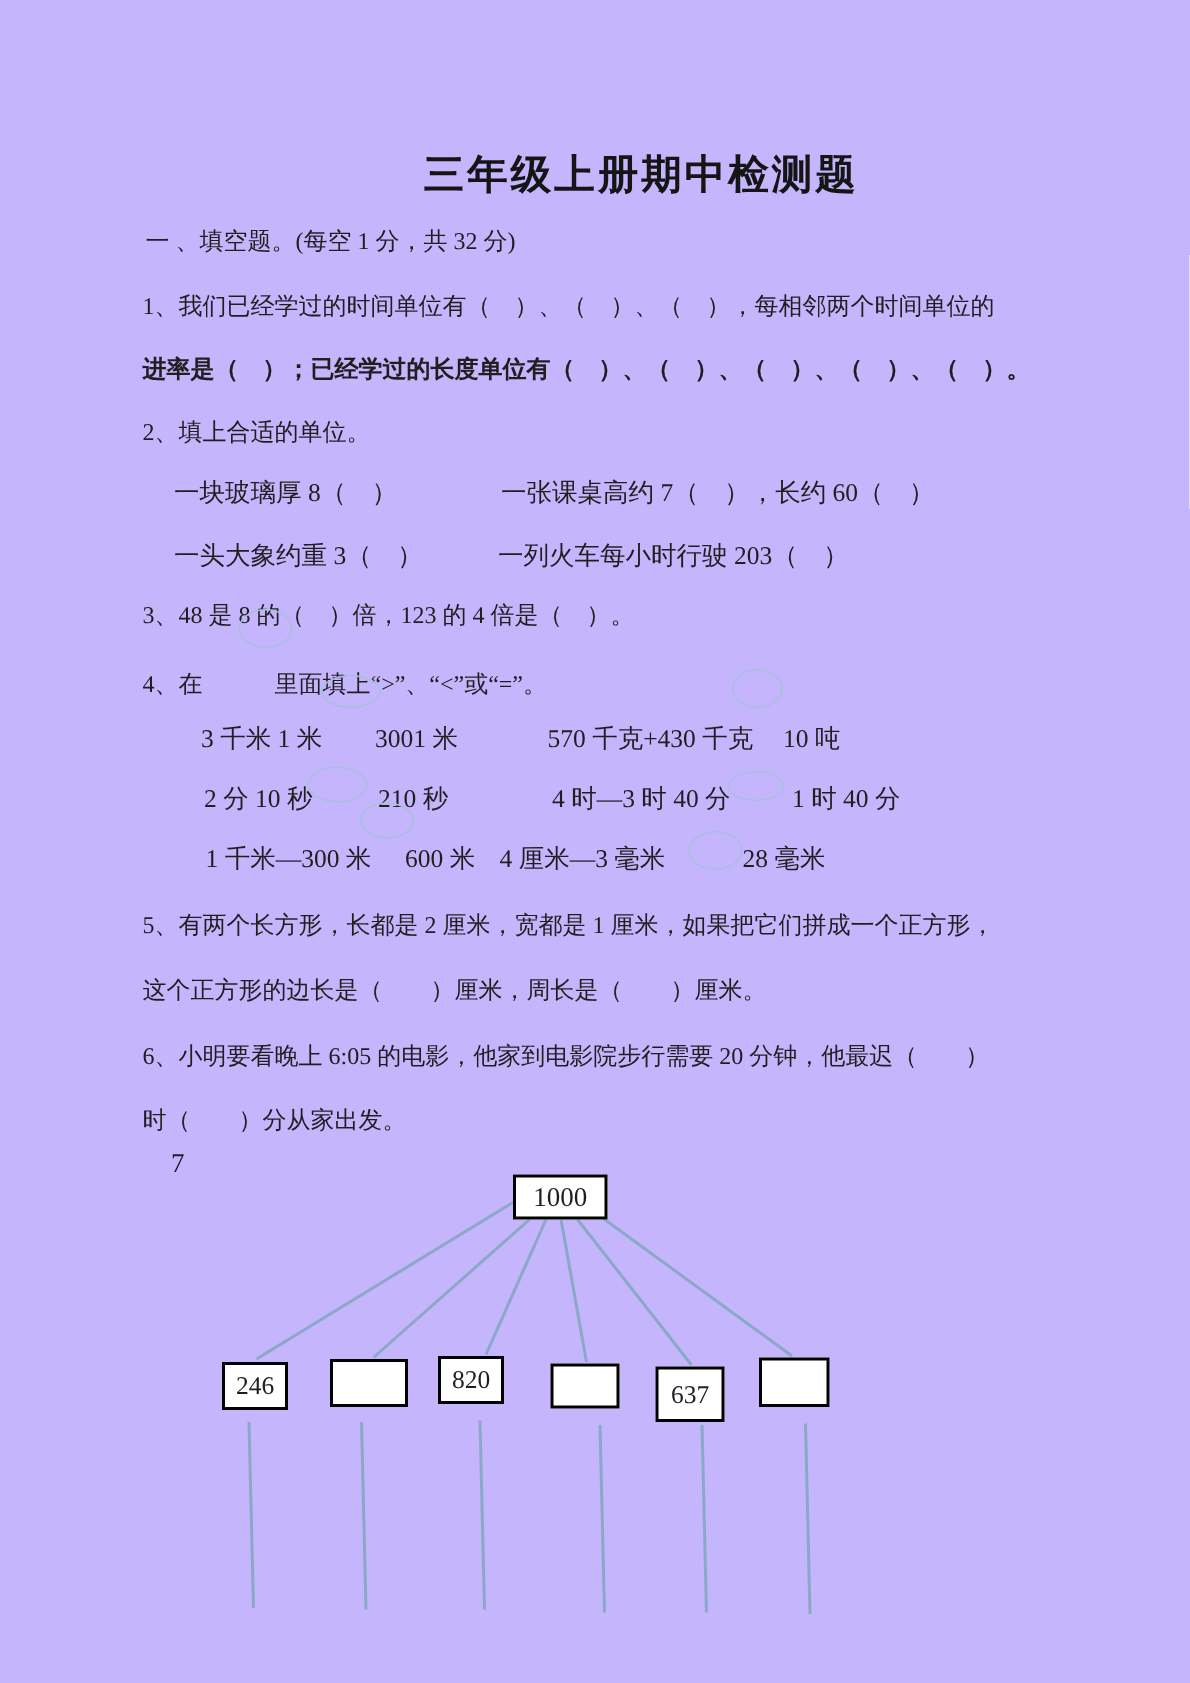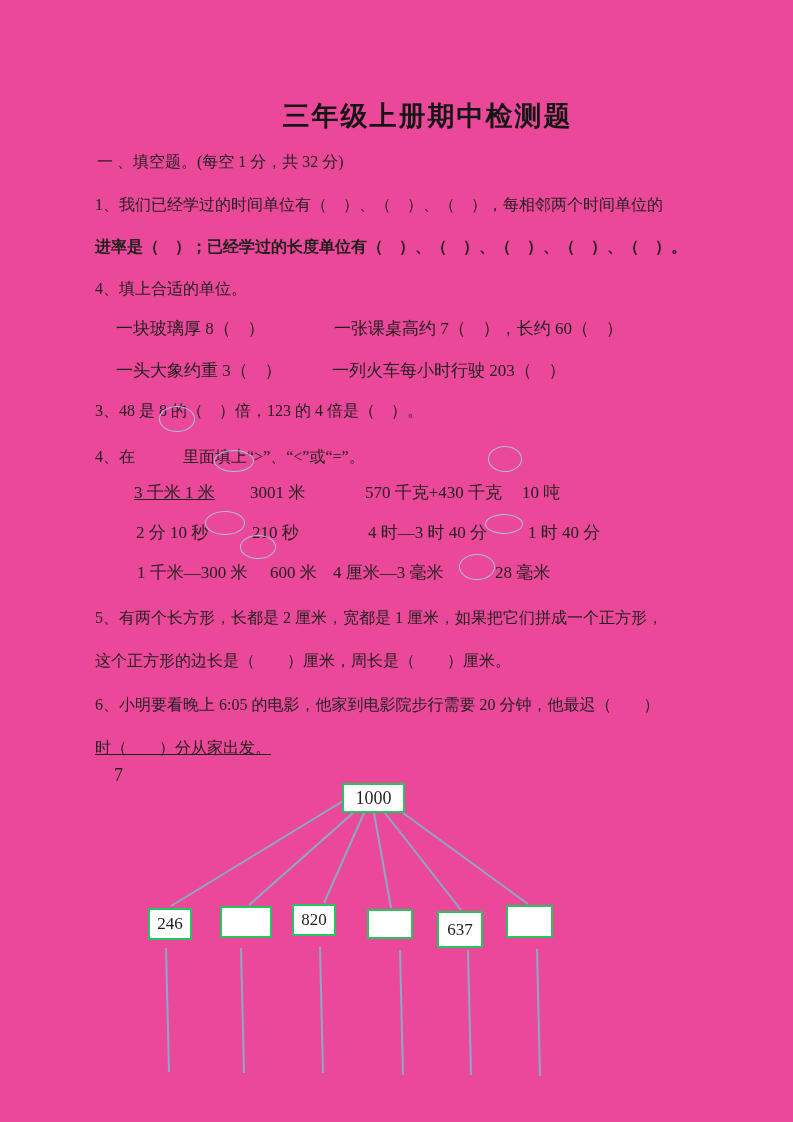--- a/index.html
+++ b/index.html
@@ -1,61 +1,61 @@
 <!DOCTYPE html>
 <html><head>
 <meta charset="utf-8">
 <style>
   html,body{margin:0;padding:0;background:#ffffff;}
   .page{
-    position:relative;width:793px;height:1122px;background:#ec4899;overflow:hidden;
+    position:relative;width:793px;height:1122px;background:#c4b5fd;overflow:hidden;
     font-family:"Liberation Serif","DejaVu Serif",serif;color:#1f1f1f;
   }
   .title{
     position:absolute;left:0;right:0;top:98px;text-align:center;text-indent:62px;
     font-family:"Liberation Sans","DejaVu Sans",sans-serif;
     font-weight:bold;font-size:27px;letter-spacing:2px;color:#151515;
   }
   .line{position:absolute;font-size:16px;line-height:21px;white-space:pre;}
   .frag{position:absolute;font-size:17px;line-height:21px;white-space:pre;}
   .circle{
     position:absolute;border:1.5px solid #a6c1db;border-radius:50%;
     background:transparent;
   }
   .dbox{
-    position:absolute;border:2px solid #22c55e;background:#ffffff;box-sizing:border-box;
+    position:absolute;border:2px solid #000000;background:#ffffff;box-sizing:border-box;
     display:flex;align-items:center;justify-content:center;
     font-size:17px;color:#1f1f1f;
   }
   .seven{position:absolute;font-size:18px;}
   svg.wires{position:absolute;left:0;top:0;pointer-events:none;}
 </style>
 </head>
 <body>
 
 <div class="page">
 
   <div class="title">三年级上册期中检测题</div>
 
   <div class="line" style="left:97px;top:151px;">一 、填空题。(每空 1 分，共 32 分)</div>
 
   <div class="line" style="left:95px;top:194px;">1、我们已经学过的时间单位有（　）、（　）、（　），每相邻两个时间单位的</div>
   <div class="line" style="left:95px;top:236px;font-weight:bold;">进率是（　）；已经学过的长度单位有（　）、（　）、（　）、（　）、（　）。</div>
 
-  <div class="line" style="left:95px;top:278px;">4、填上合适的单位。</div>
+  <div class="line" style="left:95px;top:278px;">2、填上合适的单位。</div>
   <div class="frag" style="left:116px;top:318px;">一块玻璃厚 8（　）</div>
   <div class="frag" style="left:334px;top:318px;">一张课桌高约 7（　），长约 60（　）</div>
   <div class="frag" style="left:116px;top:360px;">一头大象约重 3（　）</div>
   <div class="frag" style="left:332px;top:360px;">一列火车每小时行驶 203（　）</div>
 
   <div class="line" style="left:95px;top:400px;">3、48 是 8 的（　）倍，123 的 4 倍是（　）。</div>
 
   <div class="line" style="left:95px;top:446px;">4、在　　　里面填上“&gt;”、“&lt;”或“=”。</div>
 
-  <div class="frag" style="left:134px;top:482px;text-decoration:underline;">3 千米 1 米</div>
+  <div class="frag" style="left:134px;top:482px;">3 千米 1 米</div>
   <div class="frag" style="left:250px;top:482px;">3001 米</div>
   <div class="frag" style="left:365px;top:482px;">570 千克+430 千克</div>
   <div class="frag" style="left:522px;top:482px;">10 吨</div>
 
   <div class="frag" style="left:136px;top:522px;">2 分 10 秒</div>
   <div class="frag" style="left:252px;top:522px;">210 秒</div>
   <div class="frag" style="left:368px;top:522px;">4 时—3 时 40 分</div>
   <div class="frag" style="left:528px;top:522px;">1 时 40 分</div>
 
   <div class="frag" style="left:137px;top:562px;">1 千米—300 米</div>
@@ -68,21 +68,21 @@
   <div class="circle" style="left:488px;top:446px;width:32px;height:24px;"></div>
   <div class="circle" style="left:205px;top:511px;width:38px;height:22px;"></div>
   <div class="circle" style="left:240px;top:535px;width:34px;height:22px;"></div>
   <div class="circle" style="left:485px;top:514px;width:36px;height:18px;"></div>
   <div class="circle" style="left:459px;top:554px;width:34px;height:24px;"></div>
 
   <div class="line" style="left:95px;top:607px;">5、有两个长方形，长都是 2 厘米，宽都是 1 厘米，如果把它们拼成一个正方形，</div>
   <div class="line" style="left:95px;top:650px;">这个正方形的边长是（　　）厘米，周长是（　　）厘米。</div>
 
   <div class="line" style="left:95px;top:694px;">6、小明要看晚上 6:05 的电影，他家到电影院步行需要 20 分钟，他最迟（　　）</div>
-  <div class="line" style="left:95px;top:737px;text-decoration:underline;">时（　　）分从家出发。</div>
+  <div class="line" style="left:95px;top:737px;">时（　　）分从家出发。</div>
 
   <div class="seven" style="left:114px;top:765px;">7</div>
 
   <svg class="wires" width="793" height="1122" viewBox="0 0 793 1122">
     <g stroke="#8ba9c6" stroke-width="2" fill="none">
       <line x1="343" y1="801" x2="171" y2="906"></line>
       <line x1="353" y1="813" x2="249" y2="905"></line>
       <line x1="364" y1="813" x2="324" y2="903"></line>
       <line x1="374" y1="813" x2="391" y2="908"></line>
       <line x1="385" y1="813" x2="461" y2="910"></line>

